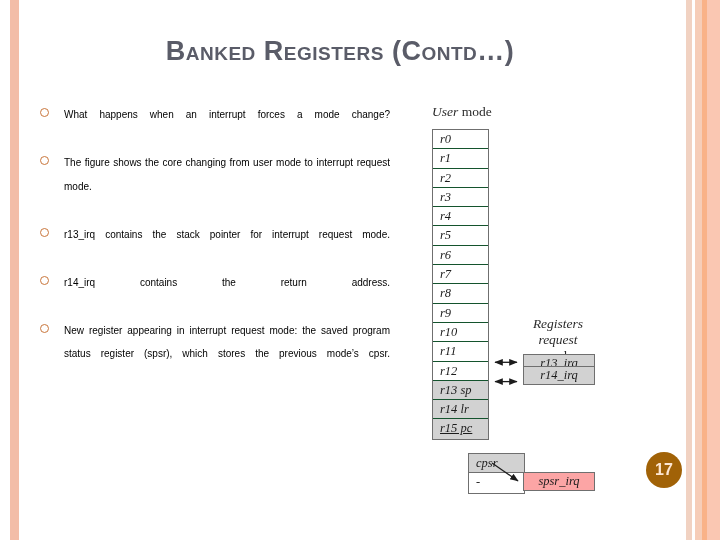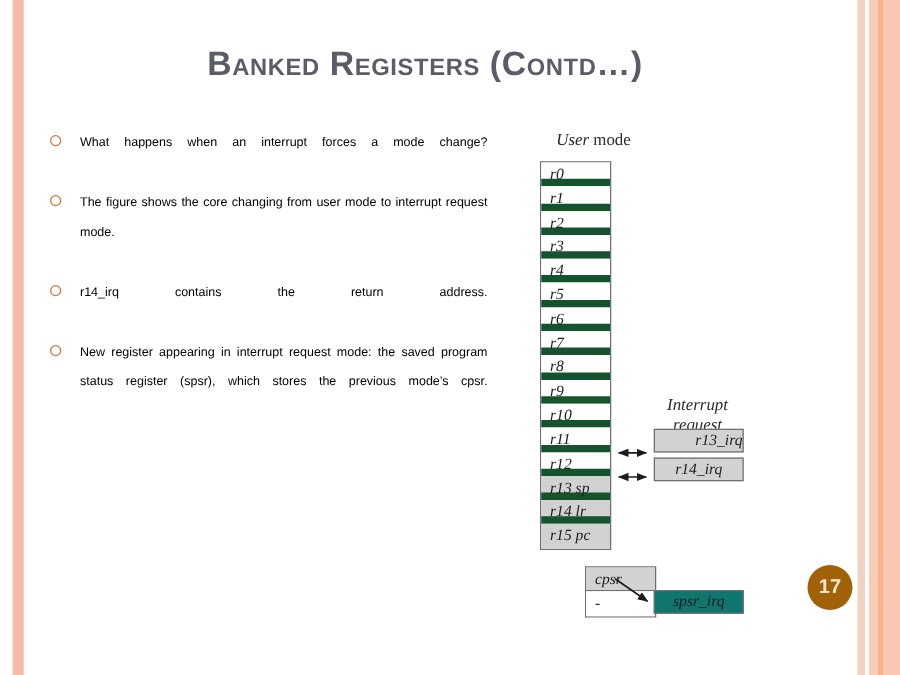--- a/index.html
+++ b/index.html
@@ -92,21 +92,21 @@
   }
   .diagram-label {
     position: absolute;
     font-family: "Liberation Serif", serif;
     font-size: 13.5px;
     color: #2b2b2b;
     white-space: nowrap;
   }
   .diagram-label .lab-italic { font-style: italic; }
 
-  #label-user-mode { left: 17px; top: 4px; margin-left: 13px; }
+  #label-user-mode { left: 17px; top: 4px; }
 
   #label-irq-mode {
     left: 105px;
     top: 216px;
     width: 76px;
     text-align: center;
     line-height: 16px;
     white-space: normal;
   }
 
@@ -115,49 +115,49 @@
     position: absolute;
     left: 17px;
     top: 29px;
     width: 57px;
     border: 1.5px solid #6f6f6f;
     box-sizing: border-box;
     background: #ffffff;
   }
   .reg-cell {
     height: 19.3px;
-    border-bottom: 6px solid #14532d;
+    border-bottom: 1px solid #14532d;
     box-sizing: border-box;
     font-style: italic;
     font-size: 12.5px;
     line-height: 18px;
     padding-left: 7px;
     color: #1c1c1c;
     background: #ffffff;
     white-space: nowrap;
   }
-  .reg-cell:last-child { border-bottom: none; }
+  .reg-cell:last-child { border-bottom: none; text-decoration: underline; }
   .reg-cell.shaded { background: #d2d2d2; }
 
   
   .irq-box {
     position: absolute;
     left: 108px;
     width: 72px;
     height: 19.3px;
     border: 1.5px solid #6f6f6f;
     box-sizing: border-box;
     background: #d2d2d2;
     font-style: italic;
     font-size: 12.5px;
     line-height: 17px;
     text-align: center;
     color: #1c1c1c;
   }
-  #box-r13-irq { top: 243px; text-align: right; }
+  #box-r13-irq { top: 254px; }
   #box-r14-irq { top: 266px; }
 
   
   #cpsr-group {
     position: absolute;
     left: 17px;
     top: 353px;
     width: 57px;
     border: 1.5px solid #6f6f6f;
     box-sizing: border-box;
@@ -177,21 +177,21 @@
   #cpsr-cell-bottom { background: #ffffff; }
 
   #box-spsr-irq {
     position: absolute;
     left: 108px;
     top: 372px;
     width: 72px;
     height: 19.3px;
     border: 1.5px solid #6f6f6f;
     box-sizing: border-box;
-    background: #0f766e;
+    background: #fca5a5;
     font-style: italic;
     font-size: 12.5px;
     line-height: 17px;
     text-align: center;
     color: #1c1c1c;
   }
 
   #diagram-arrows {
     position: absolute;
     left: 0; top: 0;
@@ -231,36 +231,40 @@
   <li class="bullet-item">
     <span class="bullet-marker"></span>
     <span class="bullet-text">What happens when an interrupt forces a mode change?</span>
   </li>
   <li class="bullet-item">
     <span class="bullet-marker"></span>
     <span class="bullet-text">The figure shows the core changing from user mode to interrupt request mode.</span>
   </li>
   <li class="bullet-item">
     <span class="bullet-marker"></span>
+    <span class="bullet-text">r13_irq contains the stack pointer for interrupt request mode.</span>
+  </li>
+  <li class="bullet-item">
+    <span class="bullet-marker"></span>
     <span class="bullet-text">r14_irq contains the return address.</span>
   </li>
   <li class="bullet-item">
     <span class="bullet-marker"></span>
     <span class="bullet-text">New register appearing in interrupt request mode: the saved program status register (spsr), which stores the previous mode’s cpsr.</span>
   </li>
 </ul>
 
 <div id="register-diagram">
 
   <div class="diagram-label" id="label-user-mode">
     <span class="lab-italic">User</span><span> mode</span>
   </div>
 
   <div class="diagram-label" id="label-irq-mode">
-    <span class="lab-italic">Interrupt</span><br>
+    <span class="lab-italic">Registers</span><br>
     <span class="lab-italic">request</span><br>
     <span>mode</span>
   </div>
 
   <div id="reg-column">
     <div class="reg-cell">r0</div>
     <div class="reg-cell">r1</div>
     <div class="reg-cell">r2</div>
     <div class="reg-cell">r3</div>
     <div class="reg-cell">r4</div>

